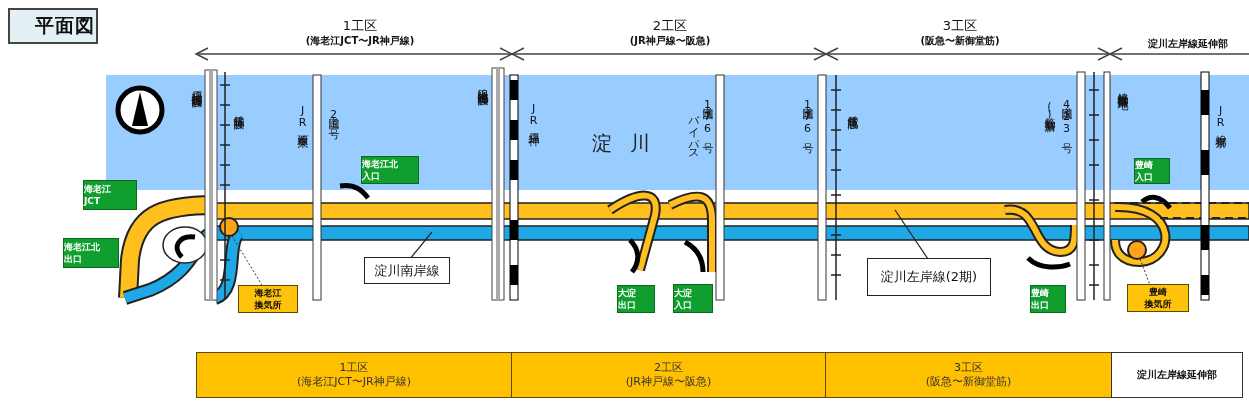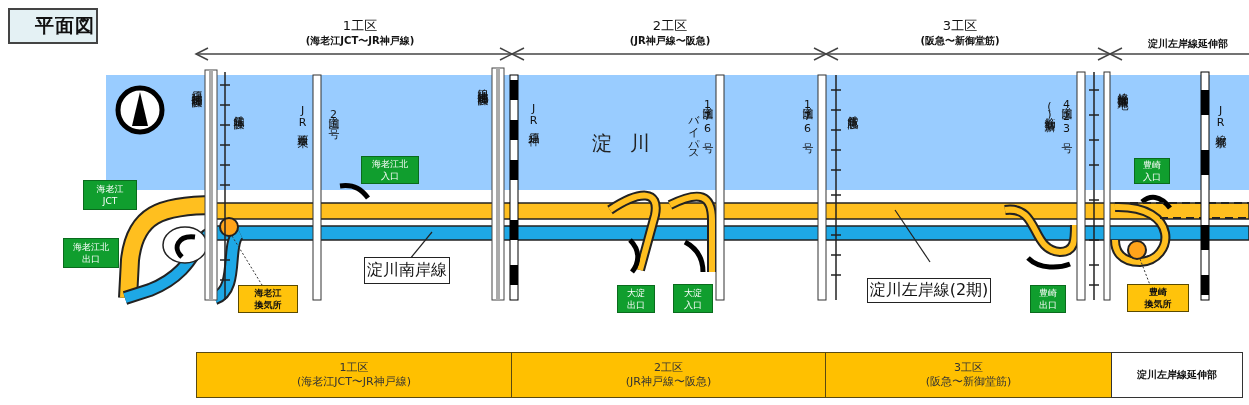--- a/index.html
+++ b/index.html
@@ -2,23 +2,23 @@
 <html><head>
 <meta charset="utf-8">
 <style>
   html, body { margin:0; padding:0; background:#ffffff; }
   body { width:1249px; height:405px; position:relative; overflow:hidden; font-family:"DejaVu Sans", sans-serif; color:#111; }
   .abs { position:absolute; }
   .title-box { left:8px; top:8px; width:90px; height:36px; border:2px solid #444; background:#e4f1f4; box-sizing:border-box; display:flex; align-items:center; justify-content:center; font-size:19px; font-weight:bold; letter-spacing:1px;padding-left:24px; }
   .sec-head { text-align:center; font-size:13px; line-height:15px; }
   .sec-head .sub { font-size:10px; font-weight:bold; }
   .vtext { writing-mode:vertical-rl; text-orientation:upright; font-size:11px; line-height:12px; letter-spacing:-1px; }
-  .green-sign { background:#109e2e; color:#fff; border:1px solid #0a6b1d; font-size:9px; font-weight:normal; line-height:12px; text-align:center; box-sizing:border-box; display:flex; flex-direction:column; justify-content:center; }
+  .green-sign { background:#109e2e; color:#fff; border:1px solid #0a6b1d; font-size:9px; font-weight:bold; line-height:12px; box-sizing:border-box; display:flex; flex-direction:column; justify-content:center; }
   .orange-sign { background:#ffc30b; border:1px solid #5a4a00; font-size:9px; font-weight:bold; line-height:12px; text-align:center; box-sizing:border-box; display:flex; flex-direction:column; justify-content:center; }
-  .callout { background:#fff; border:1px solid #222; font-size:16px; display:flex; align-items:center; justify-content:center; box-sizing:border-box; }
+  .callout { background:#fff; border:1px solid #222; font-size:13px; display:flex; align-items:center; justify-content:center; box-sizing:border-box; }
   .legend-cell { top:352px; height:46px; box-sizing:border-box; border:1px solid #5a4a10; text-align:center; display:flex; flex-direction:column; justify-content:center; font-size:11px; line-height:14px; color:#333; }
   .river-label { font-size:20px; letter-spacing:18px; color:#222; }
 </style>
 </head>
 <body>
 
 <div class="abs title-box">平面図</div>
 
 <div class="abs sec-head" style="left:300px; top:18px; width:120px;">
   <div>1工区</div>
@@ -224,21 +224,21 @@
 <div class="abs orange-sign" style="left:238px; top:285px; width:60px; height:28px;">
   <div>海老江</div>
   <div>換気所</div>
 </div>
 <div class="abs orange-sign" style="left:1127px; top:284px; width:62px; height:28px;">
   <div>豊崎</div>
   <div>換気所</div>
 </div>
 
 <div class="abs callout" style="left:364px; top:257px; width:86px; height:27px;">淀川南岸線</div>
-<div class="abs callout" style="left:867px; top:258px; width:124px; height:25px;margin-top:20px;">淀川左岸線(2期)</div>
+<div class="abs callout" style="left:867px; top:258px; width:124px; height:38px;">淀川左岸線(2期)</div>
 
 <div class="abs legend-cell" style="left:196px; width:316px; background:#ffc000;">
   <div>1工区</div>
   <div>(海老江JCT〜JR神戸線)</div>
 </div>
 <div class="abs legend-cell" style="left:511px; width:315px; background:#ffc000;">
   <div>2工区</div>
   <div>(JR神戸線〜阪急)</div>
 </div>
 <div class="abs legend-cell" style="left:825px; width:287px; background:#ffc000;">

